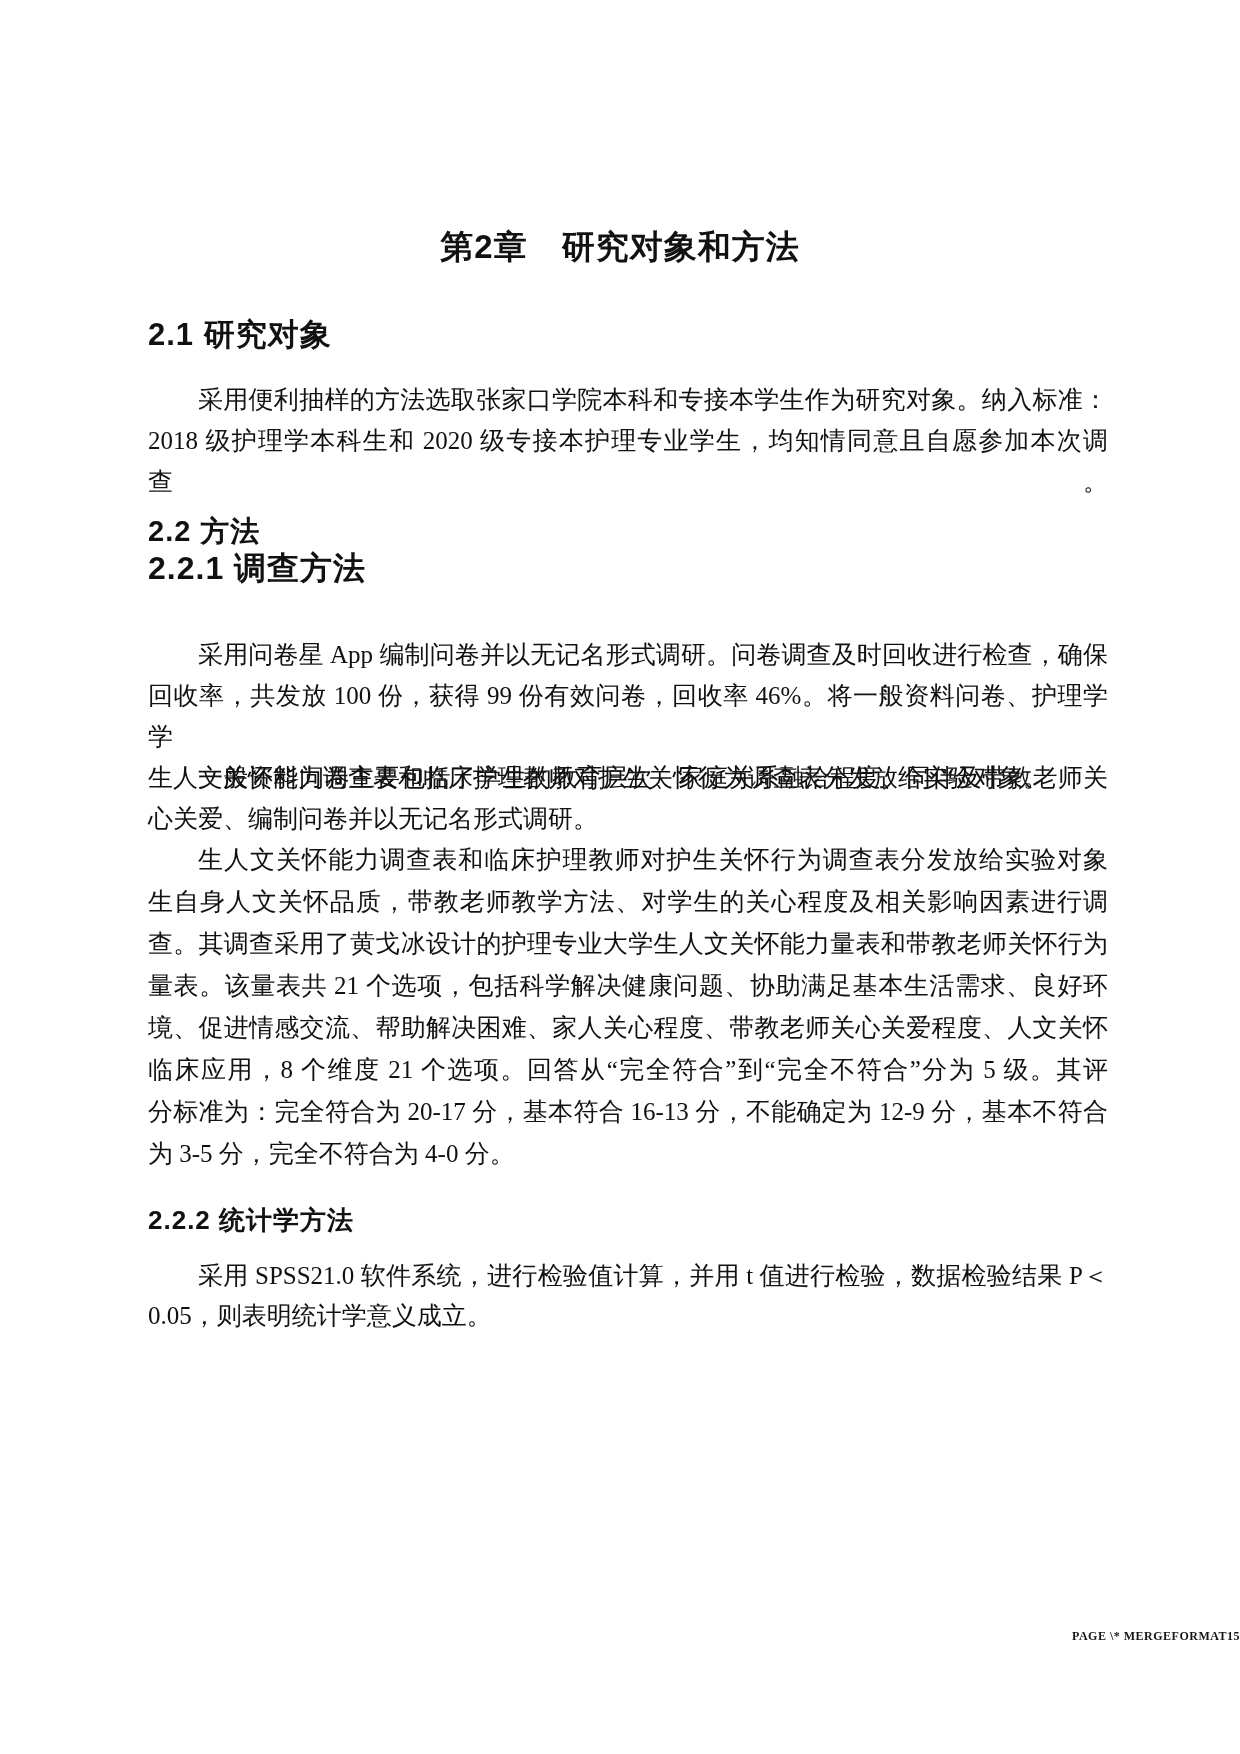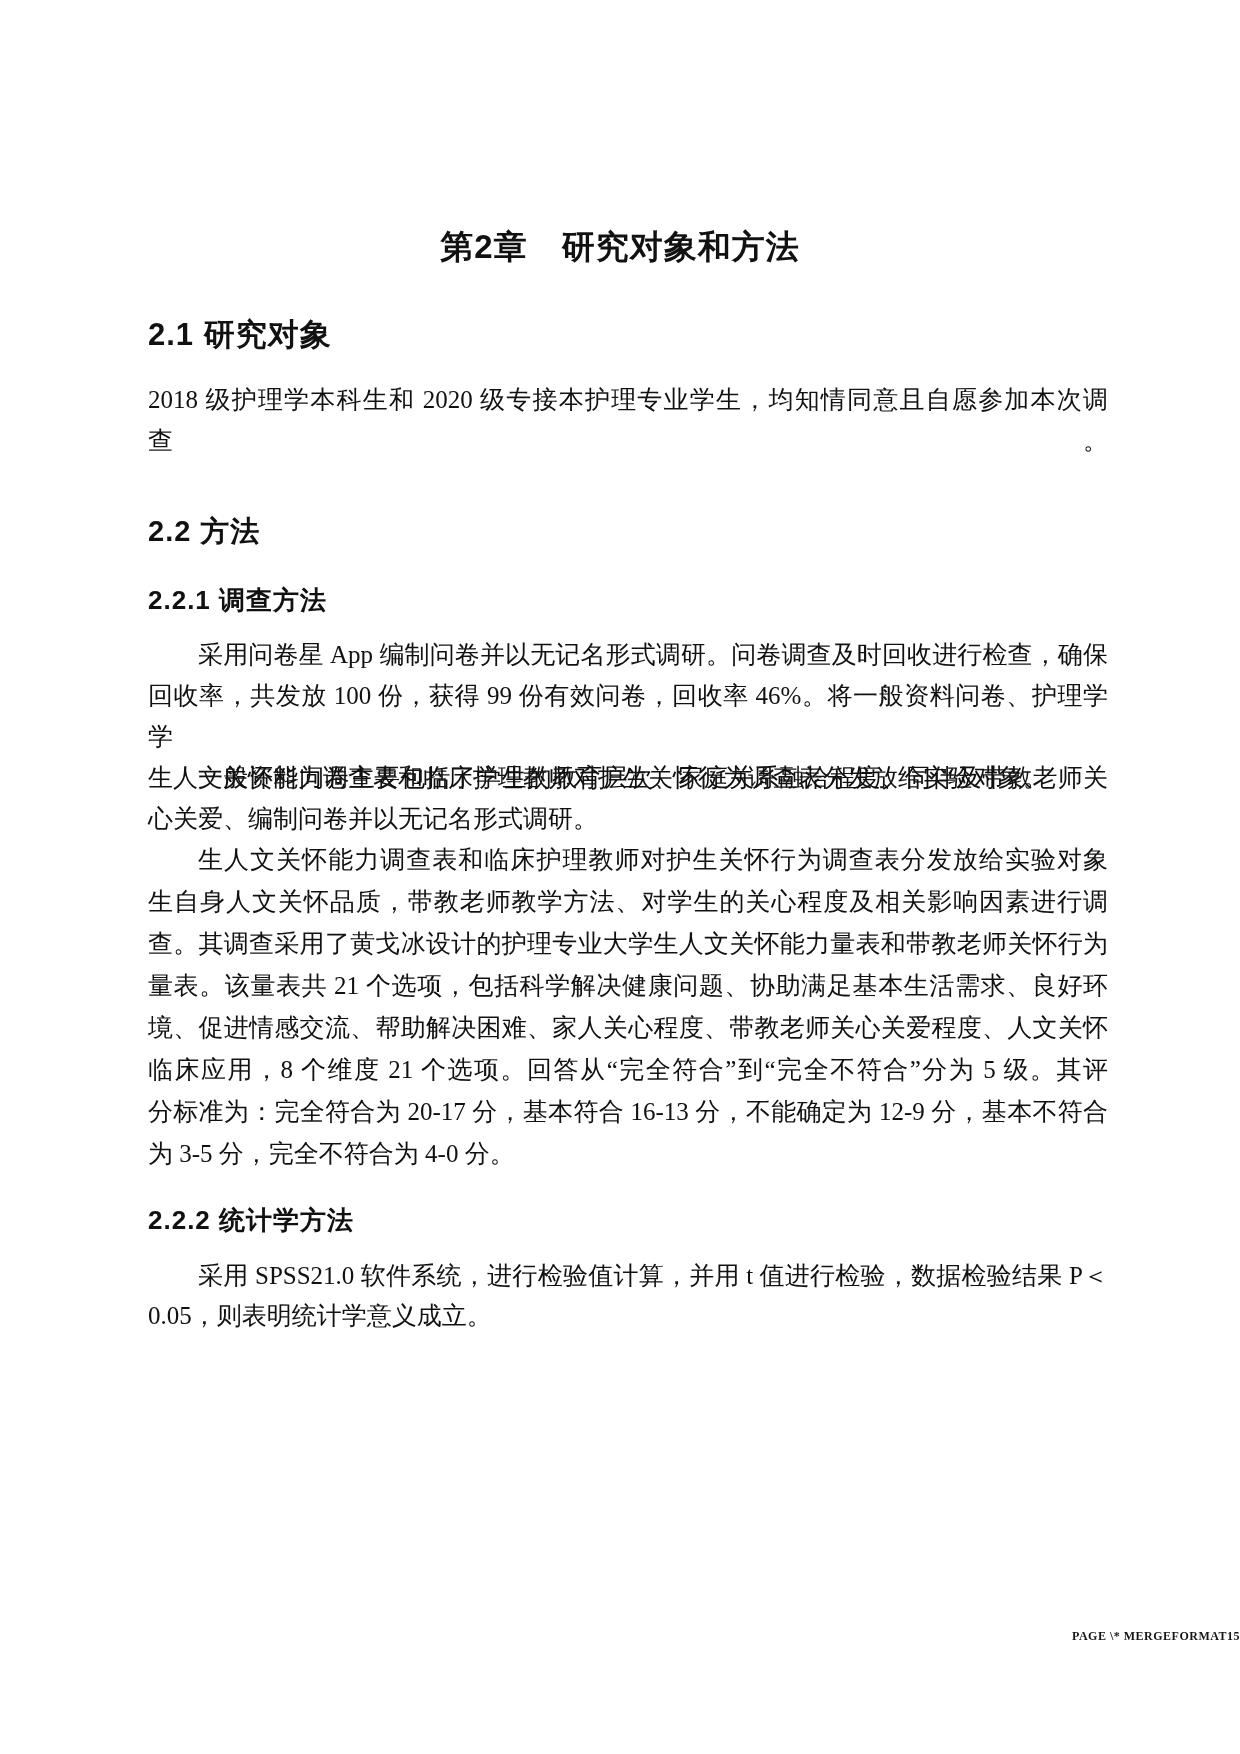--- a/index.html
+++ b/index.html
@@ -31,21 +31,21 @@
   .h-section {
     position: absolute;
     left: 148px;
     width: 960px;
     font-family: "Liberation Sans", sans-serif;
     font-weight: 700;
     letter-spacing: 1px;
   }
   .h21 { top: 315px; font-size: 31px; line-height: 40px; }
   .h22 { top: 512px; font-size: 29px; line-height: 38px; }
-  .h221 { top: 582px; font-size: 26px; line-height: 36px; }
+  .h221 { top: 550px; font-size: 32px; line-height: 36px; }
   .h222 { top: 1202px; font-size: 26px; line-height: 36px; }
   .para {
     position: absolute;
     left: 148px;
     width: 960px;
     font-size: 25px;
   }
   .p1 { top: 379px; }
   .p1 .line { line-height: 41px; }
   .p2 { top: 634px; }
@@ -87,20 +87,21 @@
 </head>
 <body>
 
 <div class="page">
 
   <div class="chapter-title">第2章　研究对象和方法</div>
 
   <div class="h-section h21">2.1 研究对象</div>
 
   <div class="para p1">
+    <div class="line fill indent">采用便利抽样的方法选取张家口学院本科和专接本学生作为研究对象。纳入标准：</div>
     <div class="line fill">2018 级护理学本科生和 2020 级专接本护理专业学生，均知情同意且自愿参加本次调查。</div>
   </div>
 
   <div class="h-section h22">2.2 方法</div>
 
   <div class="h-section h221">2.2.1 调查方法</div>
 
   <div class="para p2">
     <div class="line fill indent">采用问卷星 App 编制问卷并以无记名形式调研。问卷调查及时回收进行检查，确保</div>
     <div class="line fill">回收率，共发放 100 份，获得 99 份有效问卷，回收率 46%。将一般资料问卷、护理学学</div>

